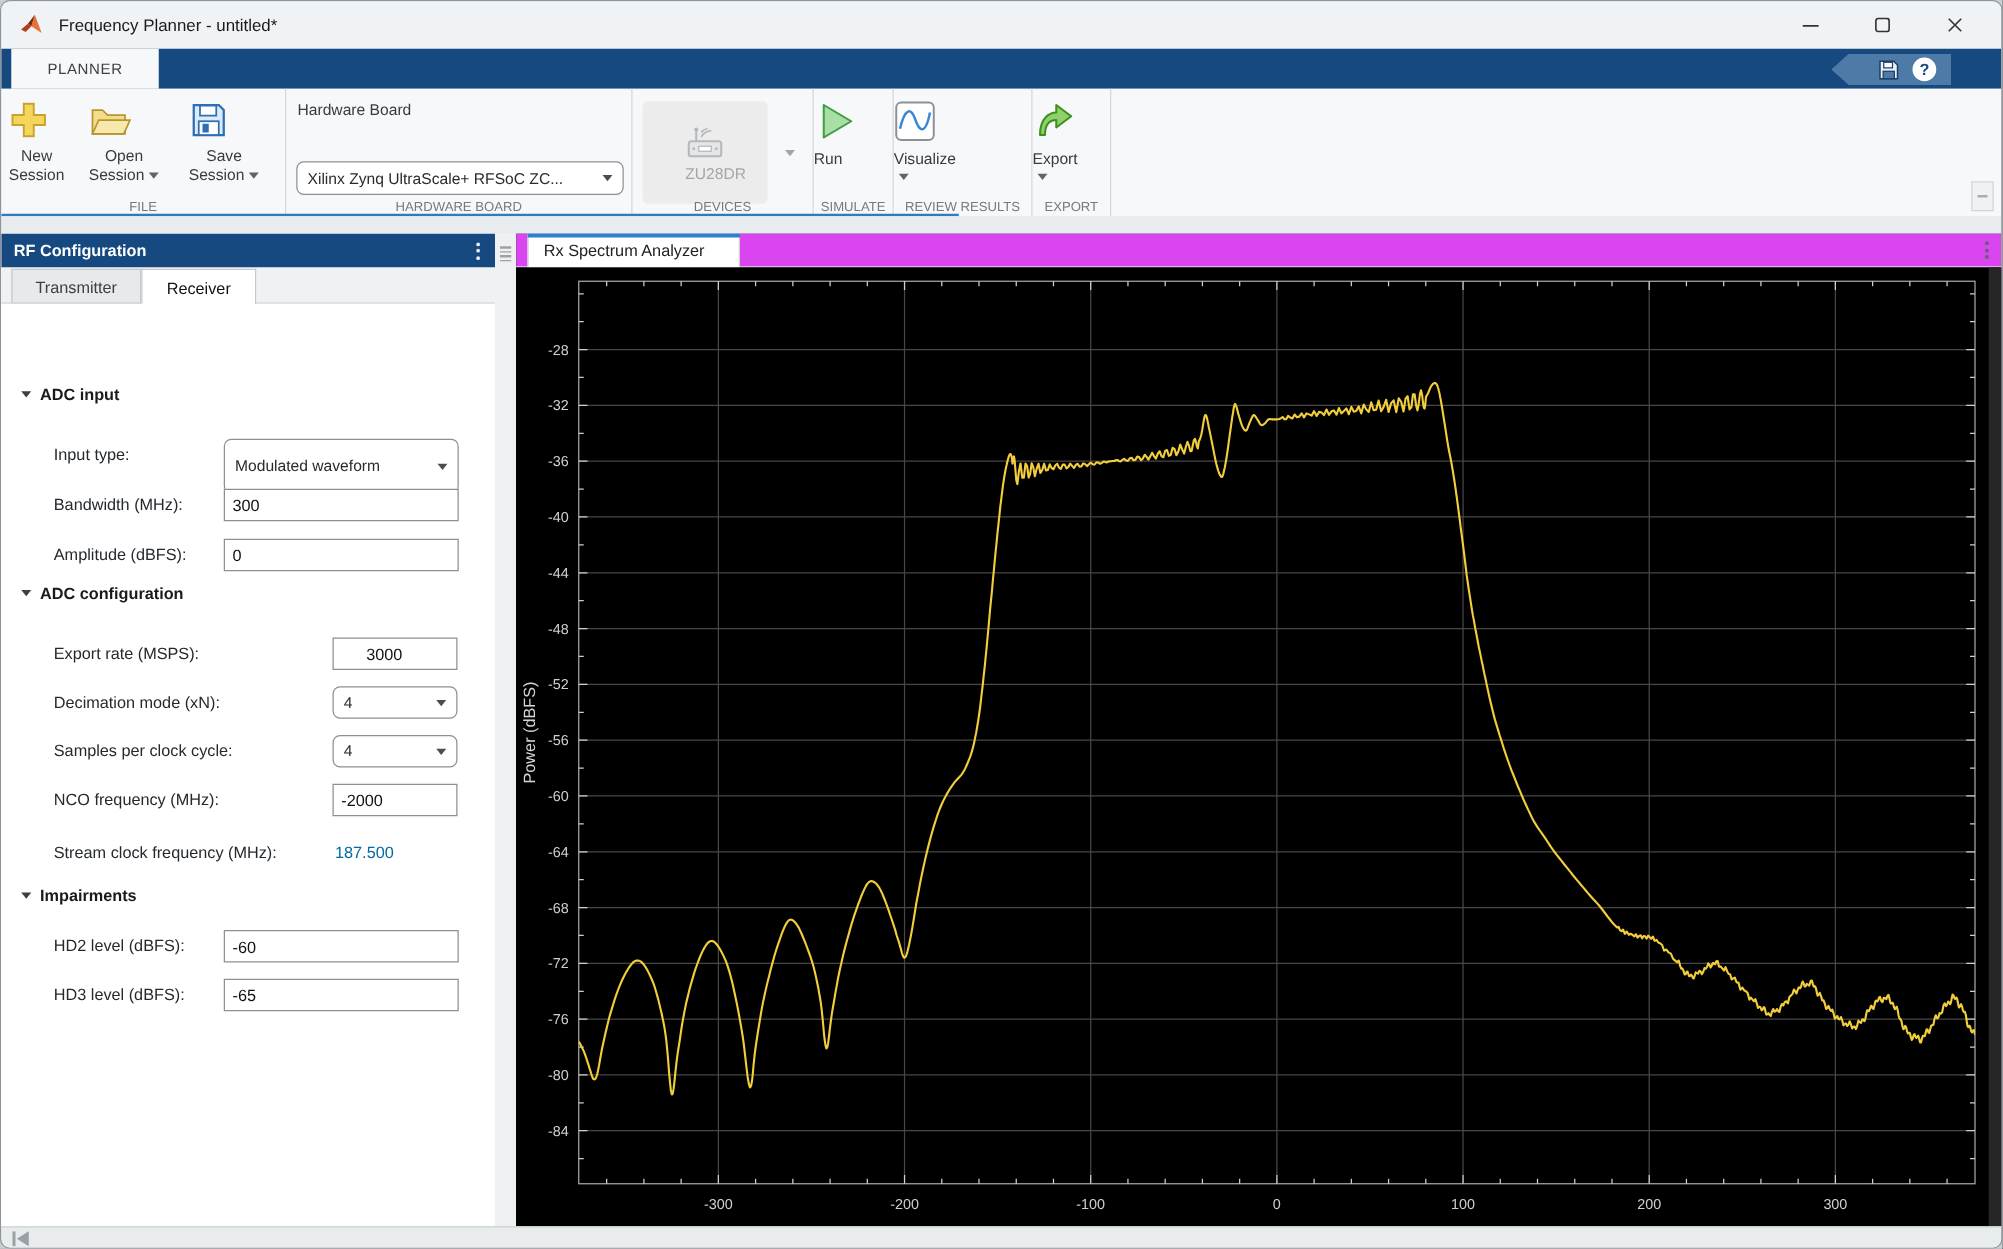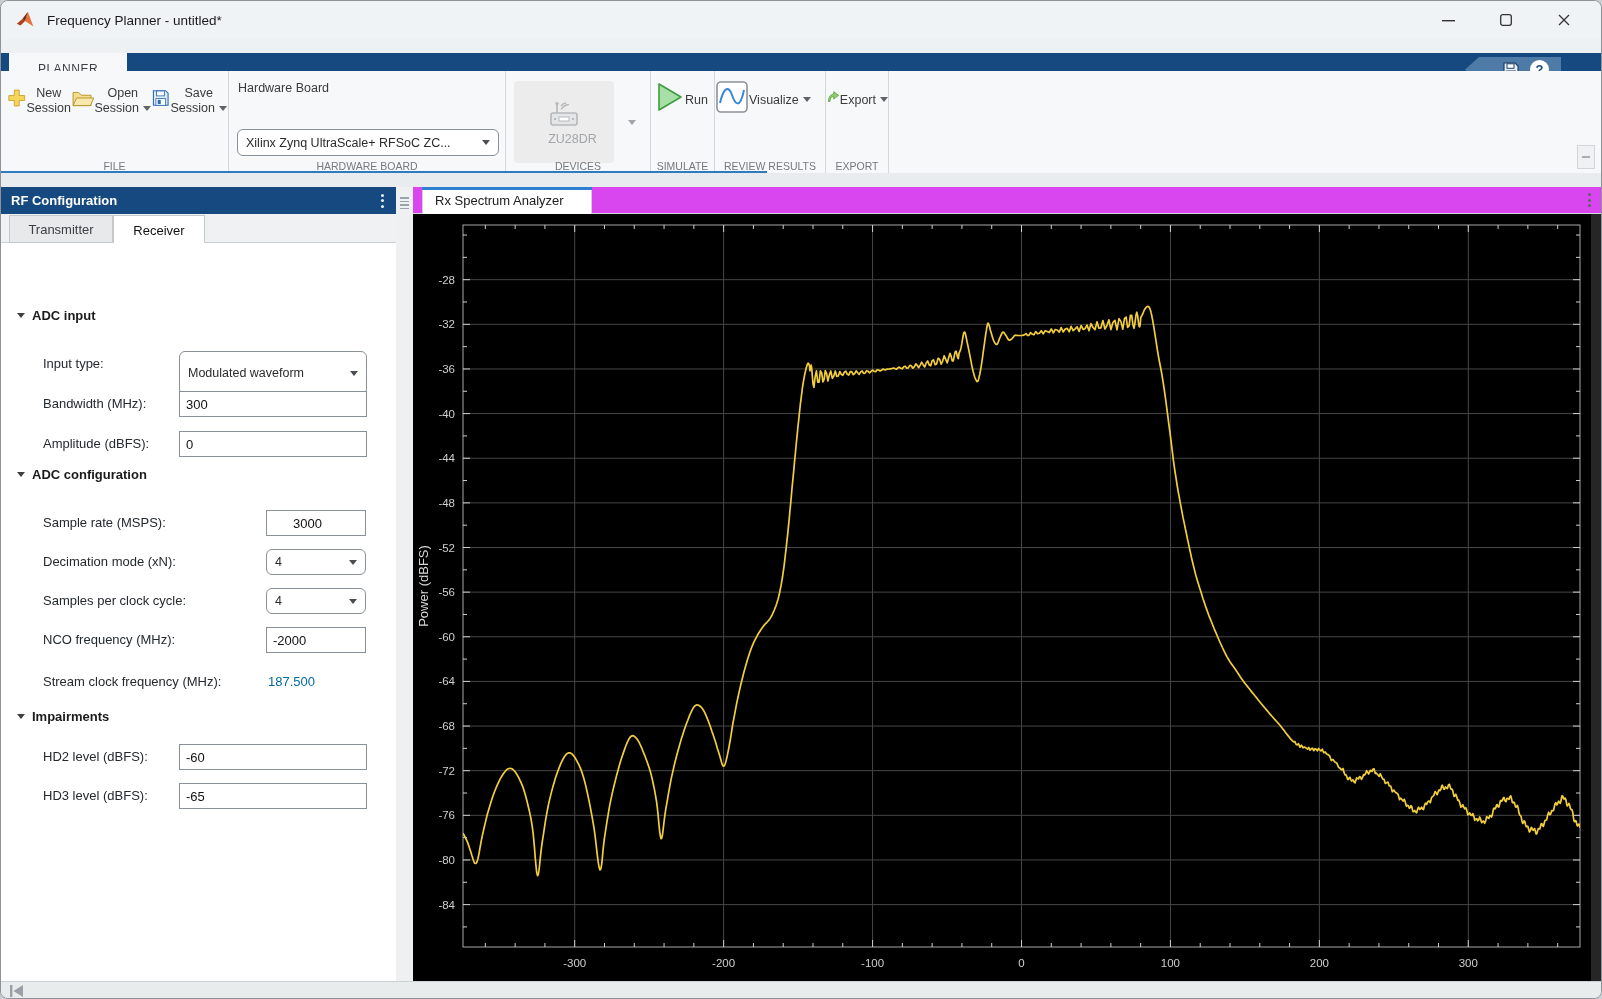--- a/index.html
+++ b/index.html
@@ -5,29 +5,29 @@
   html,body{margin:0;padding:0;background:#c9ced3;font-family:"Liberation Sans",sans-serif;}
   *{box-sizing:border-box;}
   .window{position:relative;width:1602px;height:999px;background:#eef1f4;border:1px solid #8d9399;border-radius:8px;overflow:hidden;}
   
   .titlebar{position:absolute;left:0;top:0;width:100%;height:38px;background:#f0f3f6;display:flex;align-items:center;}
   .titlebar .logo{margin-left:14px;width:22px;height:22px;}
   .titlebar .title{margin-left:10px;font-size:13.5px;color:#1a1a1a;}
   .wincontrols{position:absolute;right:8px;top:0;height:38px;display:flex;}
   .winbtn{width:58px;height:38px;display:flex;align-items:center;justify-content:center;}
   
-  .ribbontabs{position:absolute;left:0;top:38px;width:100%;height:32px;background:#15497F;margin-top:14px;}
+  .ribbontabs{position:absolute;left:0;top:38px;width:100%;height:32px;background:#15497F;}
   .ribbontab{position:absolute;left:8px;top:0;width:118px;height:32px;background:#f6f8f9;color:#3a3f44;font-size:12px;letter-spacing:.5px;display:flex;align-items:center;justify-content:center;}
   .quickbar{position:absolute;right:40px;top:4px;width:96px;height:25px;background:#4d7aa6;clip-path:polygon(14px 0,100% 0,100% 100%,14px 100%,0 50%);display:flex;align-items:center;justify-content:flex-end;gap:10px;padding-right:12px;}
   .helpcircle{width:19px;height:19px;border-radius:50%;background:#ffffff;color:#15497F;font-weight:bold;font-size:13px;display:flex;align-items:center;justify-content:center;}
   
   .ribbon{position:absolute;left:0;top:70px;width:100%;height:102px;background:#f6f8f9;}
   .rsection{position:absolute;top:0;height:102px;border-right:1px solid #d5d8da;display:flex;flex-direction:column;}
   .rsec-label{position:absolute;bottom:1px;left:0;width:100%;text-align:center;font-size:10.5px;color:#76797c;}
-  .rbtn{display:flex;flex-direction:row;align-items:center;justify-content:flex-start;padding-top:9px;}
+  .rbtn{display:flex;flex-direction:column;align-items:flex-start;justify-content:flex-start;padding-top:9px;}
   .rbtn .lbl{font-size:12.5px;color:#3b3b3b;line-height:15px;text-align:center;margin-top:6px;white-space:nowrap;}
   .caret{display:inline-block;width:0;height:0;border-left:4px solid transparent;border-right:4px solid transparent;border-top:5px solid #606468;vertical-align:middle;margin-left:4px;}
   .hb-label{font-size:12.5px;color:#3b3b3b;margin:10px 0 6px 9px;}
   .combo{height:27px;background:#fff;border:1px solid #8a9097;border-radius:6px;display:flex;align-items:center;padding:0 8px;font-size:12.5px;color:#2b2b2b;}
   .combo .ctext{flex:1;overflow:hidden;white-space:nowrap;}
   .combo .cArrow{width:0;height:0;border-left:4.5px solid transparent;border-right:4.5px solid transparent;border-top:5.5px solid #4a4e52;margin-left:6px;}
   .devicebtn{position:absolute;left:8px;top:10px;width:100px;height:82px;background:#ececec;border-radius:4px;display:flex;flex-direction:column;align-items:center;justify-content:center;}
   .devicebtn .dlbl{font-size:12.5px;color:#a3a6a9;margin-top:3px;margin-left:17px;}
   .devcaret{position:absolute;left:112px;top:10px;width:28px;height:82px;display:flex;align-items:center;justify-content:center;}
   .ribbon-underline{position:absolute;left:0;top:100px;width:766px;height:2px;background:#2f7bc0;}
@@ -241,21 +241,21 @@
         </div>
         <div class="flabel" style="top:148px;">Bandwidth (MHz):</div>
         <input class="tinput" style="top: 148px; left: 178px; width: 188px;" readonly="" value="300">
         <div class="flabel" style="top:188px;">Amplitude (dBFS):</div>
         <input class="tinput" style="top: 188px; left: 178px; width: 188px;" readonly="" value="0">
 
         <div class="sechdr" style="top:224px;">
           <span class="tri"></span>
           <span>ADC configuration</span>
         </div>
-        <div class="flabel" style="top:267px;">Sample rate (MSPS):</div>
+        <div class="flabel" style="top:267px;">Export rate (MSPS):</div>
         <input class="tinput" style="top: 267px; left: 265px; width: 100px; padding-left: 26px;" readonly="" value="3000">
         <div class="flabel" style="top:306px;">Decimation mode (xN):</div>
         <div class="fcombo" style="top:306px;left:265px;width:100px;">
           <div class="combo" style="height:26px;width:100%;">
             <span class="ctext">4</span>
             <span class="cArrow"></span>
           </div>
         </div>
         <div class="flabel" style="top:345px;">Samples per clock cycle:</div>
         <div class="fcombo" style="top:345px;left:265px;width:100px;">

